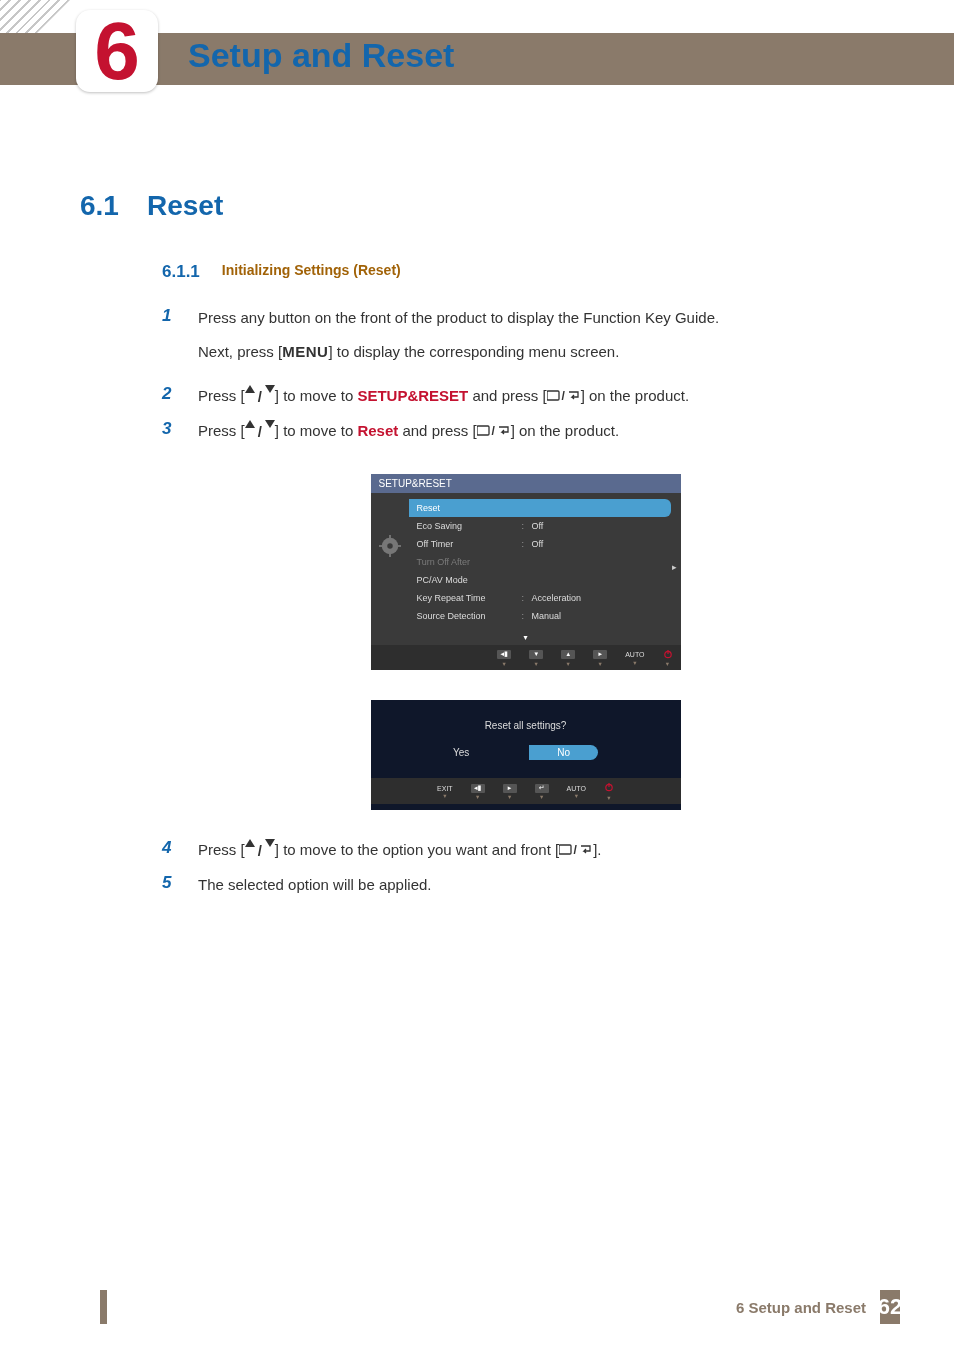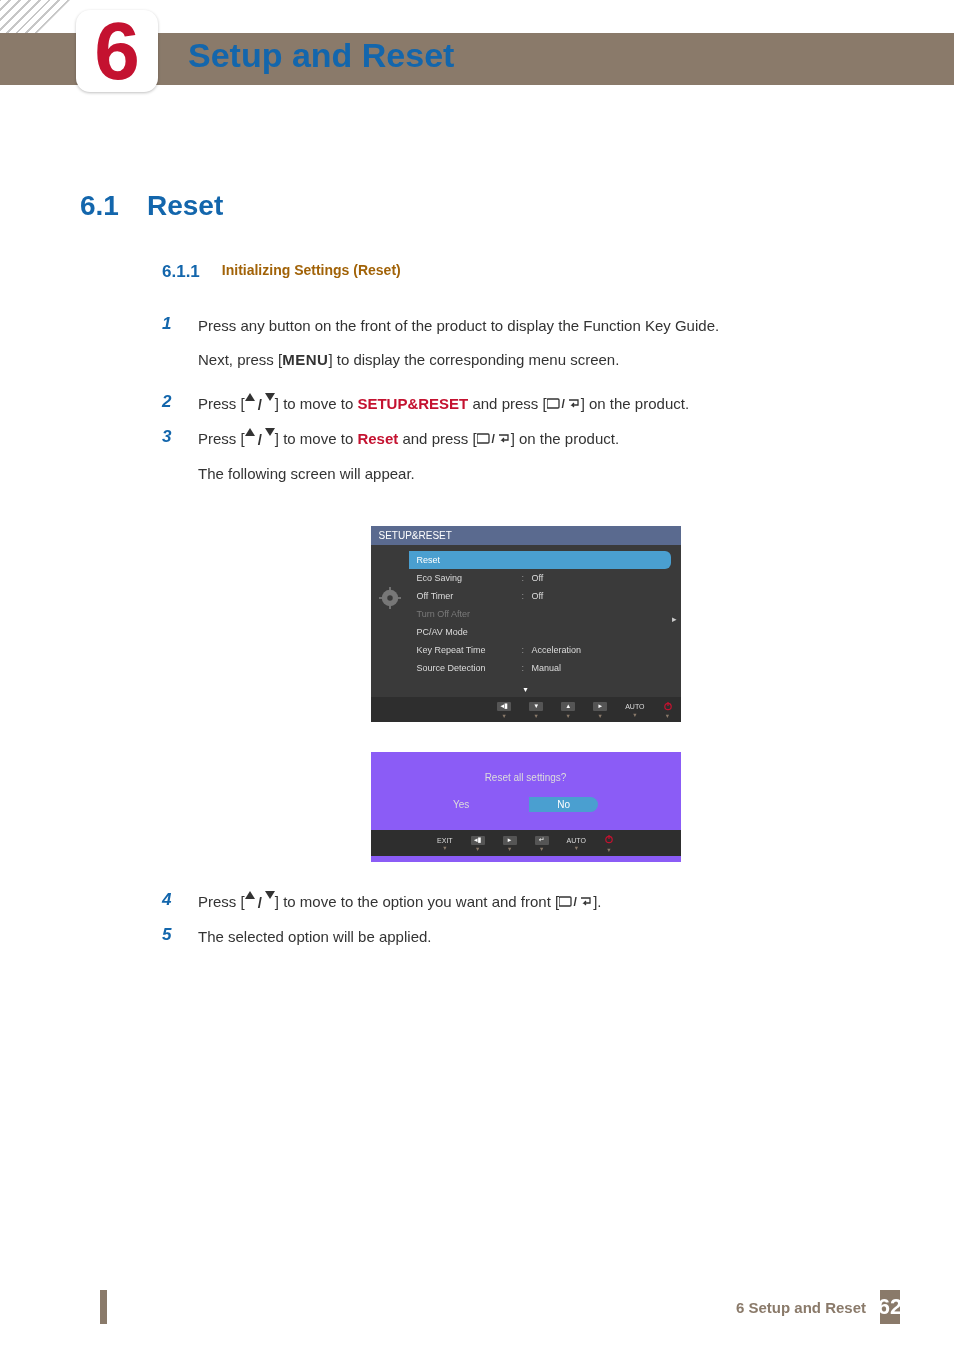--- a/index.html
+++ b/index.html
@@ -48,21 +48,21 @@
     color: #1366ac;
   }
   .content {
     position: absolute;
     left: 80px; right: 65px; top: 190px;
   }
   .section-row { display: flex; gap: 28px; margin-bottom: 40px; }
   .section-num { font-size: 28px; color: #1366ac; font-weight: bold; }
   .section-title { font-size: 28px; color: #1366ac; font-weight: bold; }
   .section-desc { margin-left: 82px; font-size: 15px; color: #333; margin-bottom: 40px; }
-  .subsection-row { margin-left: 82px; display: flex; gap: 22px; margin-bottom: 32px; }
+  .subsection-row { margin-left: 82px; display: flex; gap: 22px; margin-bottom: 24px; }
   .subsection-num { font-size: 17px; color: #1366ac; font-weight: bold; }
   .subsection-title { font-size: 14px; color: #a16207; font-weight: bold; }
   .steps { margin-left: 82px; }
   .step-row { display: flex; gap: 18px; margin-bottom: 10px; align-items: flex-start; }
   .step-num { font-size: 17px; color: #1366ac; font-style: italic; font-weight: bold; width: 18px; }
   .step-body { flex: 1; font-size: 15px; color: #333; line-height: 1.6; }
   .step-body .sub-line { margin-top: 10px; margin-bottom: 10px; }
   .btn-glyph { display: inline-flex; vertical-align: middle; gap: 3px; }
   .tri-up, .tri-down { display: inline-block; width: 0; height: 0; }
   .tri-up { border-left: 5px solid transparent; border-right: 5px solid transparent; border-bottom: 8px solid #333; }
@@ -110,21 +110,21 @@
     padding: 4px 8px 2px 8px;
     align-items: center;
   }
   .osd1-footer .fbtn { color: #ddd; font-size: 8px; display: flex; flex-direction: column; align-items: center; gap: 1px; }
   .fbtn-icon { width: 14px; height: 9px; background:#555; display:flex; align-items:center; justify-content:center; font-size:7px; color:#fff; border-radius:1px;}
   .fbtn-txt { font-size: 6.5px; color: #8a7a6a; }
   .auto-txt { font-size: 7px; color: #ddd; }
 
   .osd2 {
     width: 310px;
-    background: #8b5cf6;
+    background: #0f172a;
     color: #dcdcdc;
     font-size: 10px;
     text-align: center;
     padding: 20px 0 6px 0;
   }
   .osd2-q { margin-bottom: 14px; font-size: 10px;}
   .osd2-options { display: flex; justify-content: center; gap: 60px; margin-bottom: 18px; align-items: center; text-align: right;}
   .osd2-options .opt { padding: 2px 0; }
   .osd2-options .opt.sel-no { background: #4a9fd0; color:#fff; padding: 2px 28px; border-radius: 0 8px 8px 0; }
   .osd2-footer { background: #2e2e2e; display:flex; justify-content:center; gap:18px; padding: 4px 8px 2px 8px; align-items:center;}
@@ -207,21 +207,20 @@
       <div class="step-body">
         <span>Press [</span><span class="btn-glyph">
             <span class="tri-up"></span>
             <span style="font-weight:bold;">/</span>
             <span class="tri-down"></span>
           </span><span>] to move to </span><span class="hl-red">Reset</span><span> and press [</span><span class="enter-glyph"><svg width="34" height="12" viewBox="0 0 34 12">
               <rect x="0" y="1" width="12" height="9" rx="1" fill="none" stroke="#333" stroke-width="1.3"></rect>
               <text x="14.5" y="10" font-size="12" font-weight="bold" fill="#333">/</text>
               <path d="M22 2 h9 v5 h-6 l2 -2 m-2 2 l2 2" fill="none" stroke="#333" stroke-width="1.3"></path>
             </svg></span><span>] on the product.</span>
-        <div class="sub-line">The following screen will appear.</div>
       </div>
     </div>
 
     <div class="osd-wrap">
       <div class="osd1">
         <div class="osd1-title">SETUP&amp;RESET</div>
         <div class="osd1-body">
           <div class="osd1-side">
             <svg width="22" height="22" viewBox="0 0 24 24">
                 <circle cx="12" cy="12" r="9" fill="#777"></circle>

